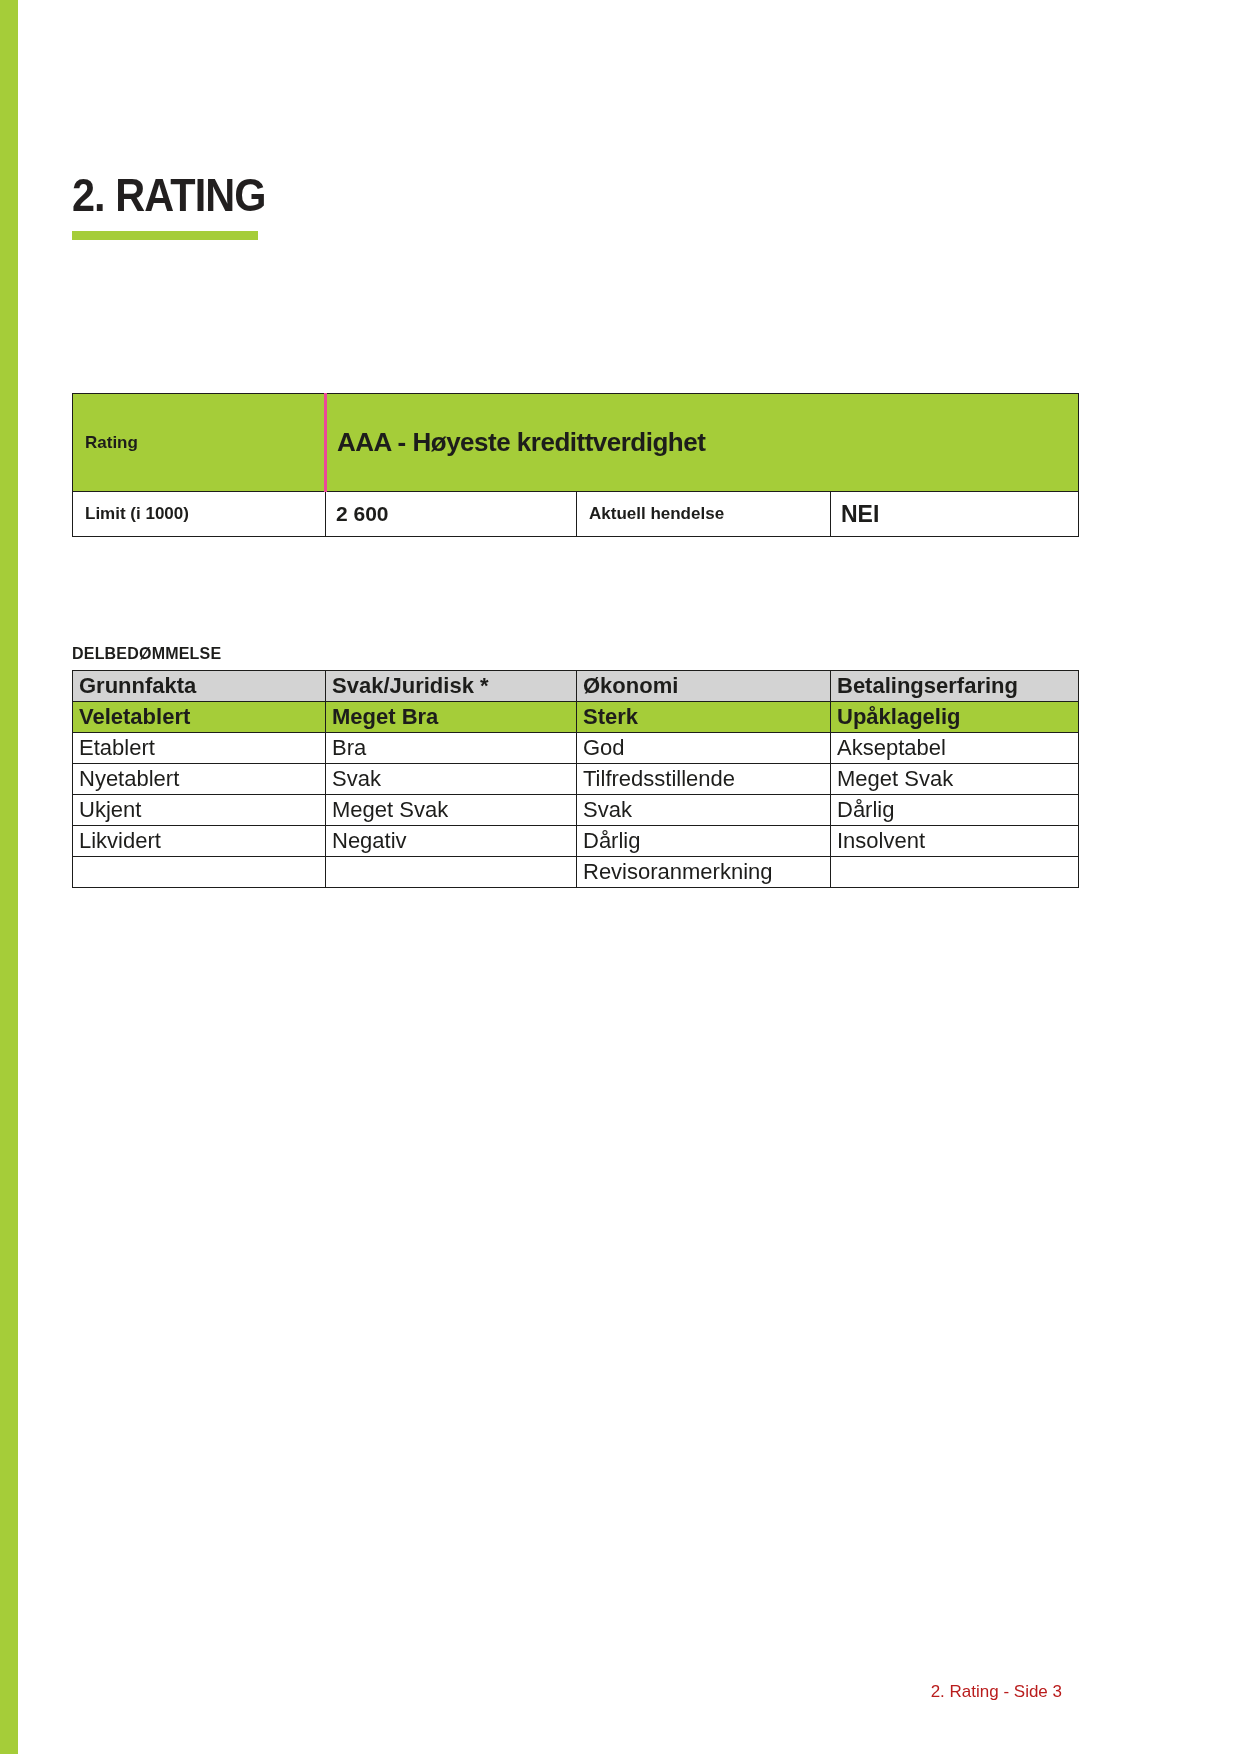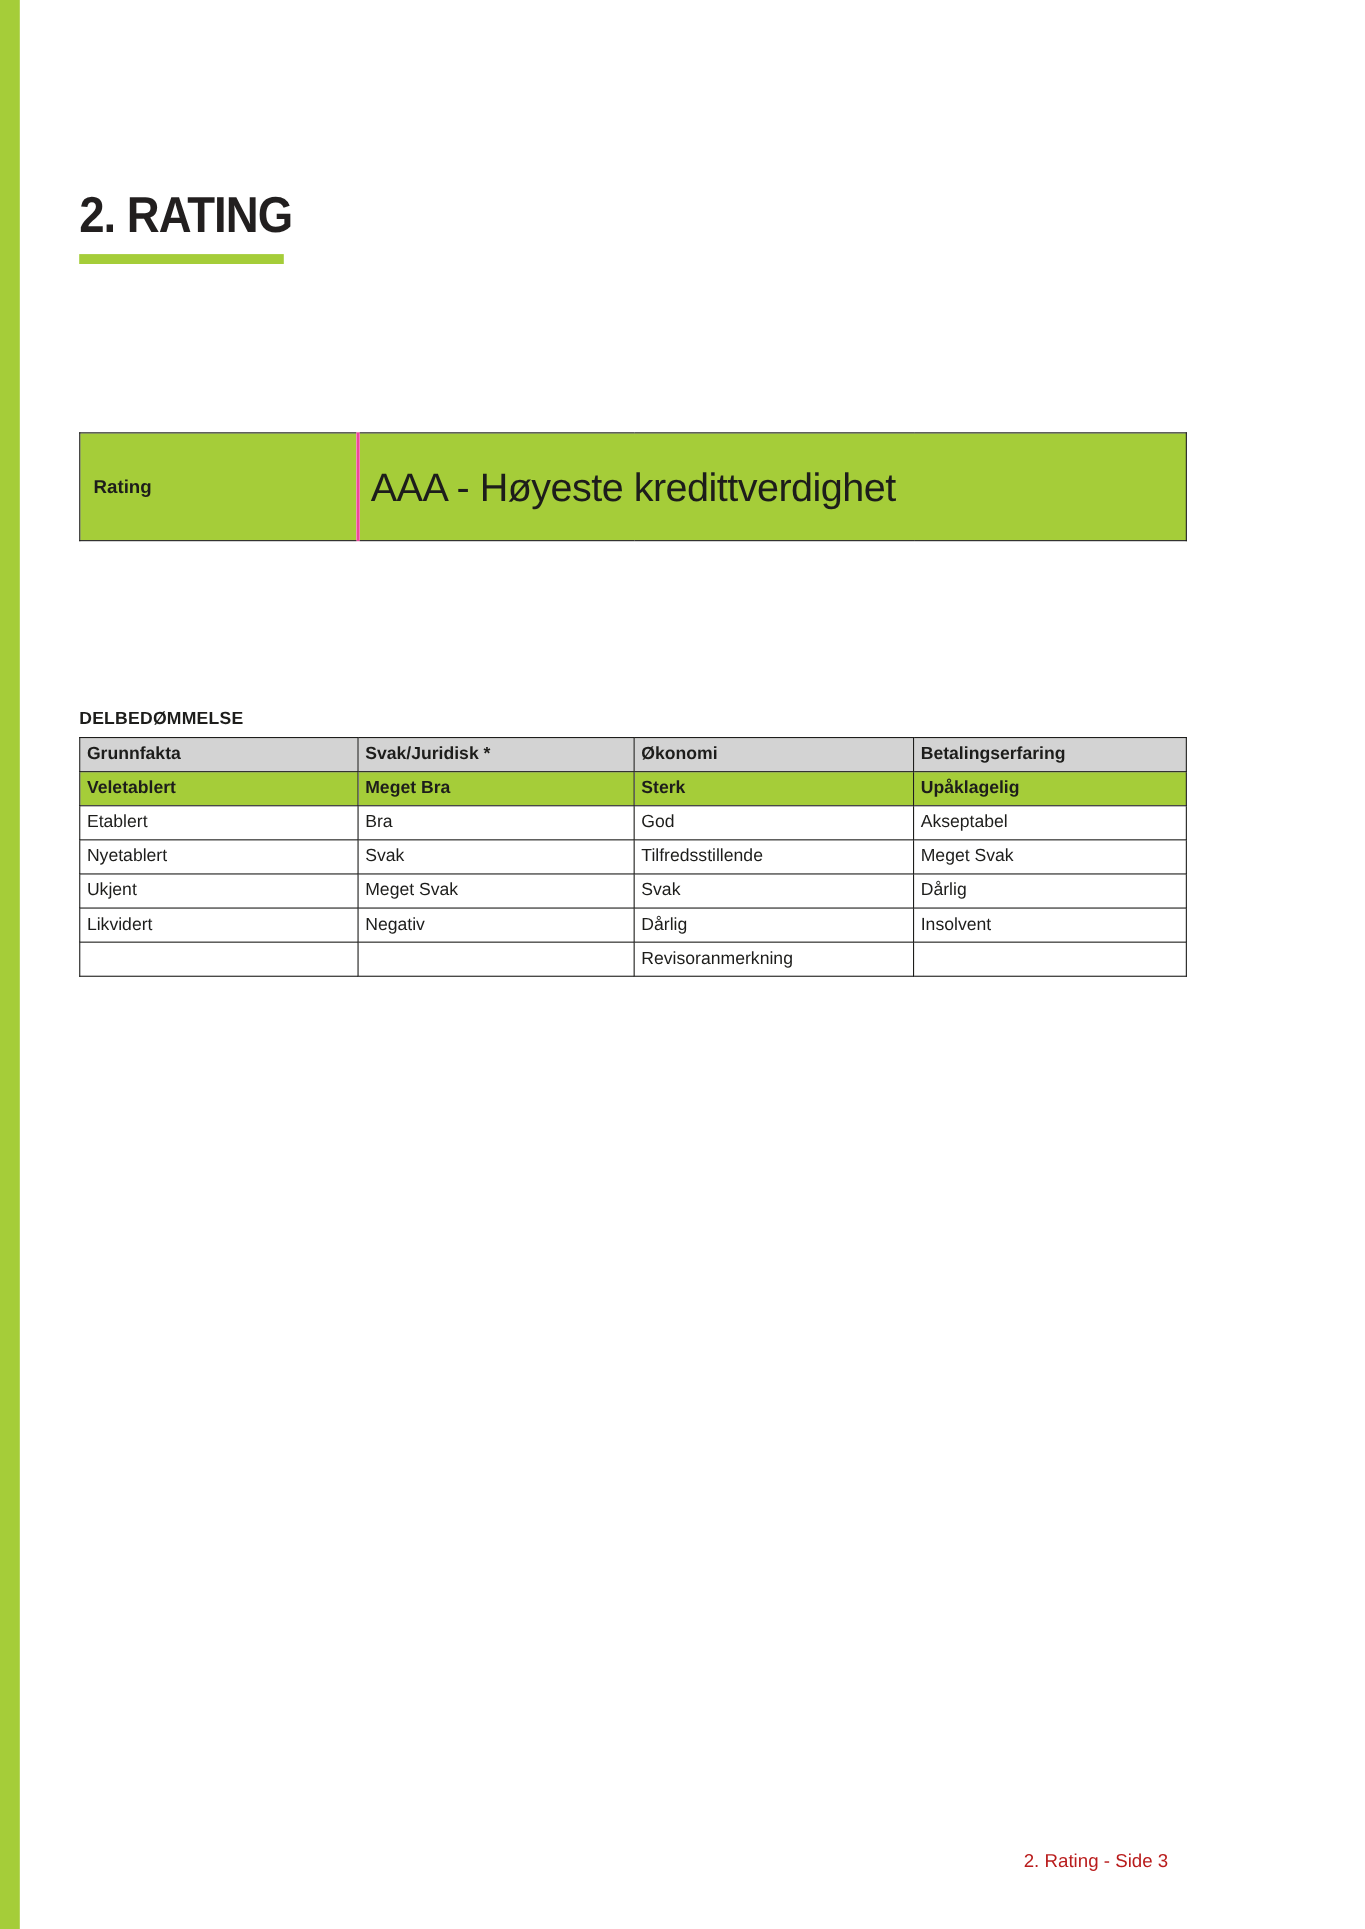--- a/index.html
+++ b/index.html
@@ -57,35 +57,35 @@
   .rating-table col.c3{width:254px;}
   .rating-table col.c4{width:248px;}
   .rating-table .green-row td{
     background:var(--accent-green);height:98px;
   }
   .rating-table .rating-label{
     font-weight:bold;font-size:17px;padding-left:12px;
     border-right:3px solid #ec4899;
   }
   .rating-table .rating-value{
-    font-weight:normal;font-size:36px;padding-left:10px;letter-spacing:-0.5px;
+    font-weight:bold;font-size:26px;padding-left:10px;letter-spacing:-0.5px;
   }
   .rating-table .limit-row td{height:45px;background:#fff;}
   .rating-table .limit-label,
   .rating-table .event-label{font-weight:bold;font-size:17px;padding-left:12px;}
   .rating-table .limit-value{font-weight:bold;font-size:21px;padding-left:10px;}
   .rating-table .event-value{font-weight:bold;font-size:23px;padding-left:10px;}
   
   .assess-title{
     position:absolute;left:72px;top:645px;
     font-size:16px;font-weight:bold;letter-spacing:0.2px;
   }
   .assess-table{
     position:absolute;left:72px;top:670px;width:1006px;
-    font-size:16px;
+    font-size:22px;
   }
   .assess-table col.c1{width:253px;}
   .assess-table col.c2{width:251px;}
   .assess-table col.c3{width:254px;}
   .assess-table col.c4{width:248px;}
   .assess-table th, .assess-table td{
     height:31px;padding-left:6px;text-align:left;
   }
   .assess-table th{
     background:var(--header-gray);font-weight:bold;
@@ -113,20 +113,26 @@
     <colgroup>
         <col class="c1">
         <col class="c2">
         <col class="c3">
         <col class="c4">
       </colgroup>
     <tbody>
         <tr class="green-row">
       <td class="rating-label">Rating</td>
       <td class="rating-value" colspan="3">AAA - Høyeste kredittverdighet</td>
+    </tr>
+    <tr class="limit-row">
+      <td class="limit-label">Limit (i 1000)</td>
+      <td class="limit-value">2 600</td>
+      <td class="event-label">Aktuell hendelse</td>
+      <td class="event-value">NEI</td>
     </tr>
   </tbody>
     </table>
 
   <div class="assess-title">DELBEDØMMELSE</div>
 
   <table class="assess-table">
     <colgroup>
         <col class="c1">
         <col class="c2">

